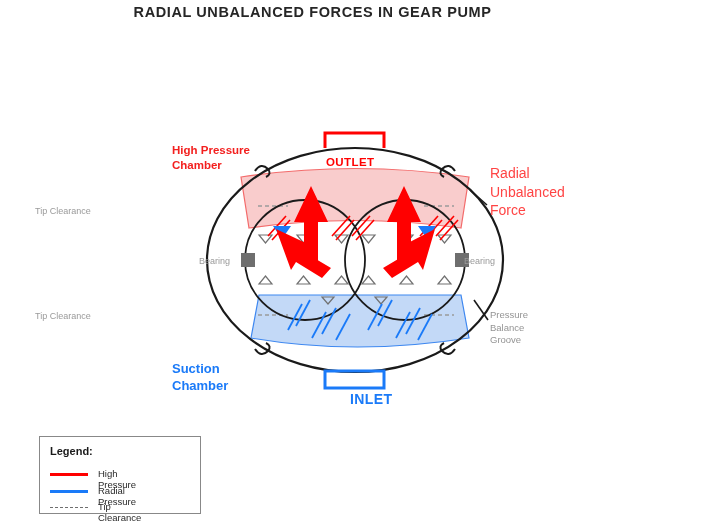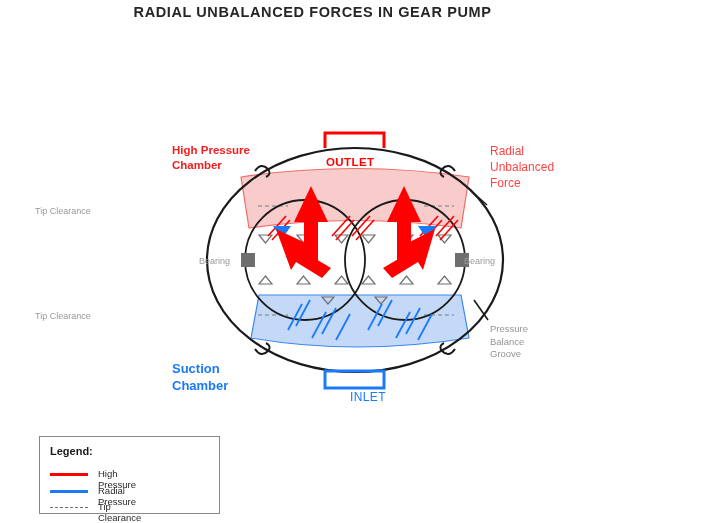--- a/index.html
+++ b/index.html
@@ -42,46 +42,46 @@
   }
   .lbl-hp {
     left: 172px; top: 143px;
     font-size: 11.5px; font-weight: bold; color: #f3201f;
   }
   .lbl-suction {
     left: 172px; top: 360px;
     font-size: 13px; font-weight: bold; color: #1a7af8;
   }
   .lbl-ruf {
-    left: 490px; top: 144px;
-    font-size: 12px; font-weight: normal; color: #ff4444;
+    left: 490px; top: 164px;
+    font-size: 14px; font-weight: normal; color: #ff4444;
   }
   .lbl-pbg {
-    left: 490px; top: 323px;
+    left: 490px; top: 309px;
     font-size: 9.5px; font-weight: normal; color: #949494;
   }
   .lbl-tip1 { left: 35px; top: 206px; font-size: 9px; color: #9a9a9a; }
   .lbl-tip2 { left: 35px; top: 311px; font-size: 9px; color: #9a9a9a; }
   .lbl-bearing-l { left: 199px; top: 256px; font-size: 9px; color: #9a9a9a; }
   .lbl-bearing-r { left: 464px; top: 256px; font-size: 9px; color: #9a9a9a; }
   .lbl-outlet {
     left: 326px; top: 119px;
     font-size: 11.5px; font-weight: bold; color: #ff0000; letter-spacing: 0.4px; margin-top: 36px;
   }
   .lbl-inlet {
     left: 334px; top: 390px;
-    font-size: 12px; font-weight: normal; color: #1a7af8; letter-spacing: 0.4px; padding-left: 16px;
+    font-size: 14px; font-weight: bold; color: #1a7af8; letter-spacing: 0.4px; padding-left: 16px;
   }
 
   
   #legend {
     position: absolute;
     left: 39px;
     top: 436px;
-    width: 181px;
+    width: 162px;
     height: 78px;
     border: 1px solid #888888;
     background: #ffffff;
     box-sizing: border-box;
   }
   .legend-title {
     position: absolute;
     left: 10px; top: 8px;
     font-family: "Liberation Sans", sans-serif;
     font-size: 11px;

